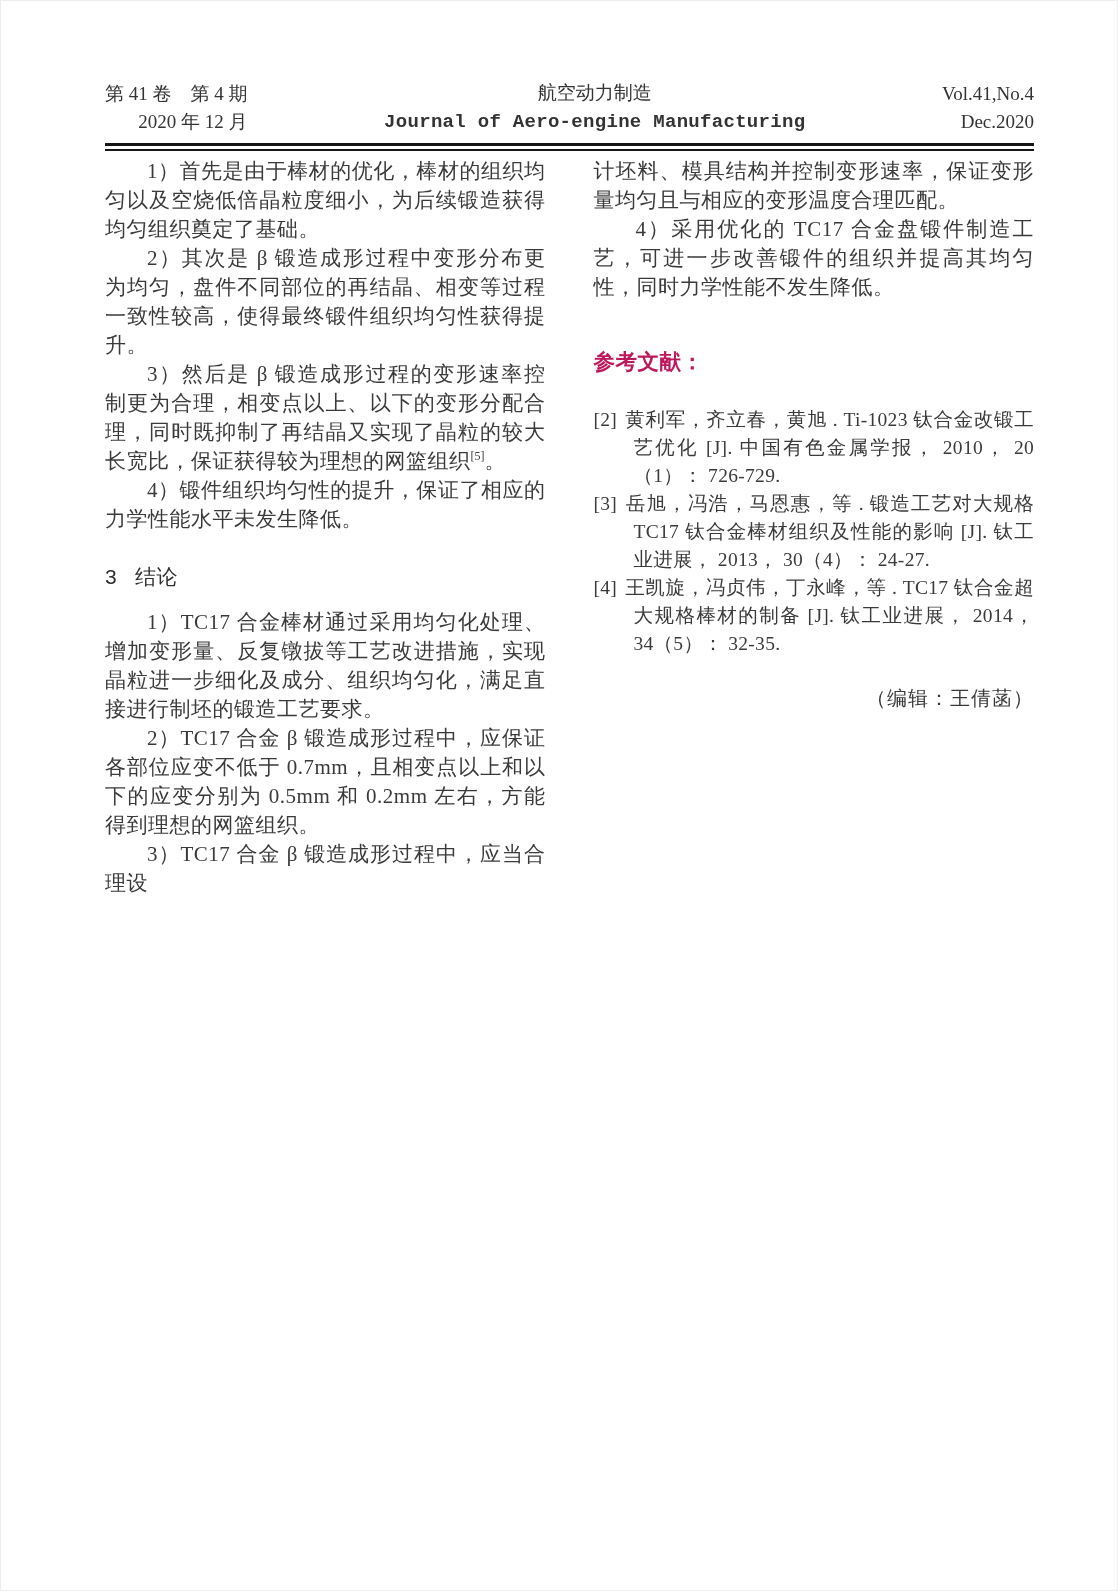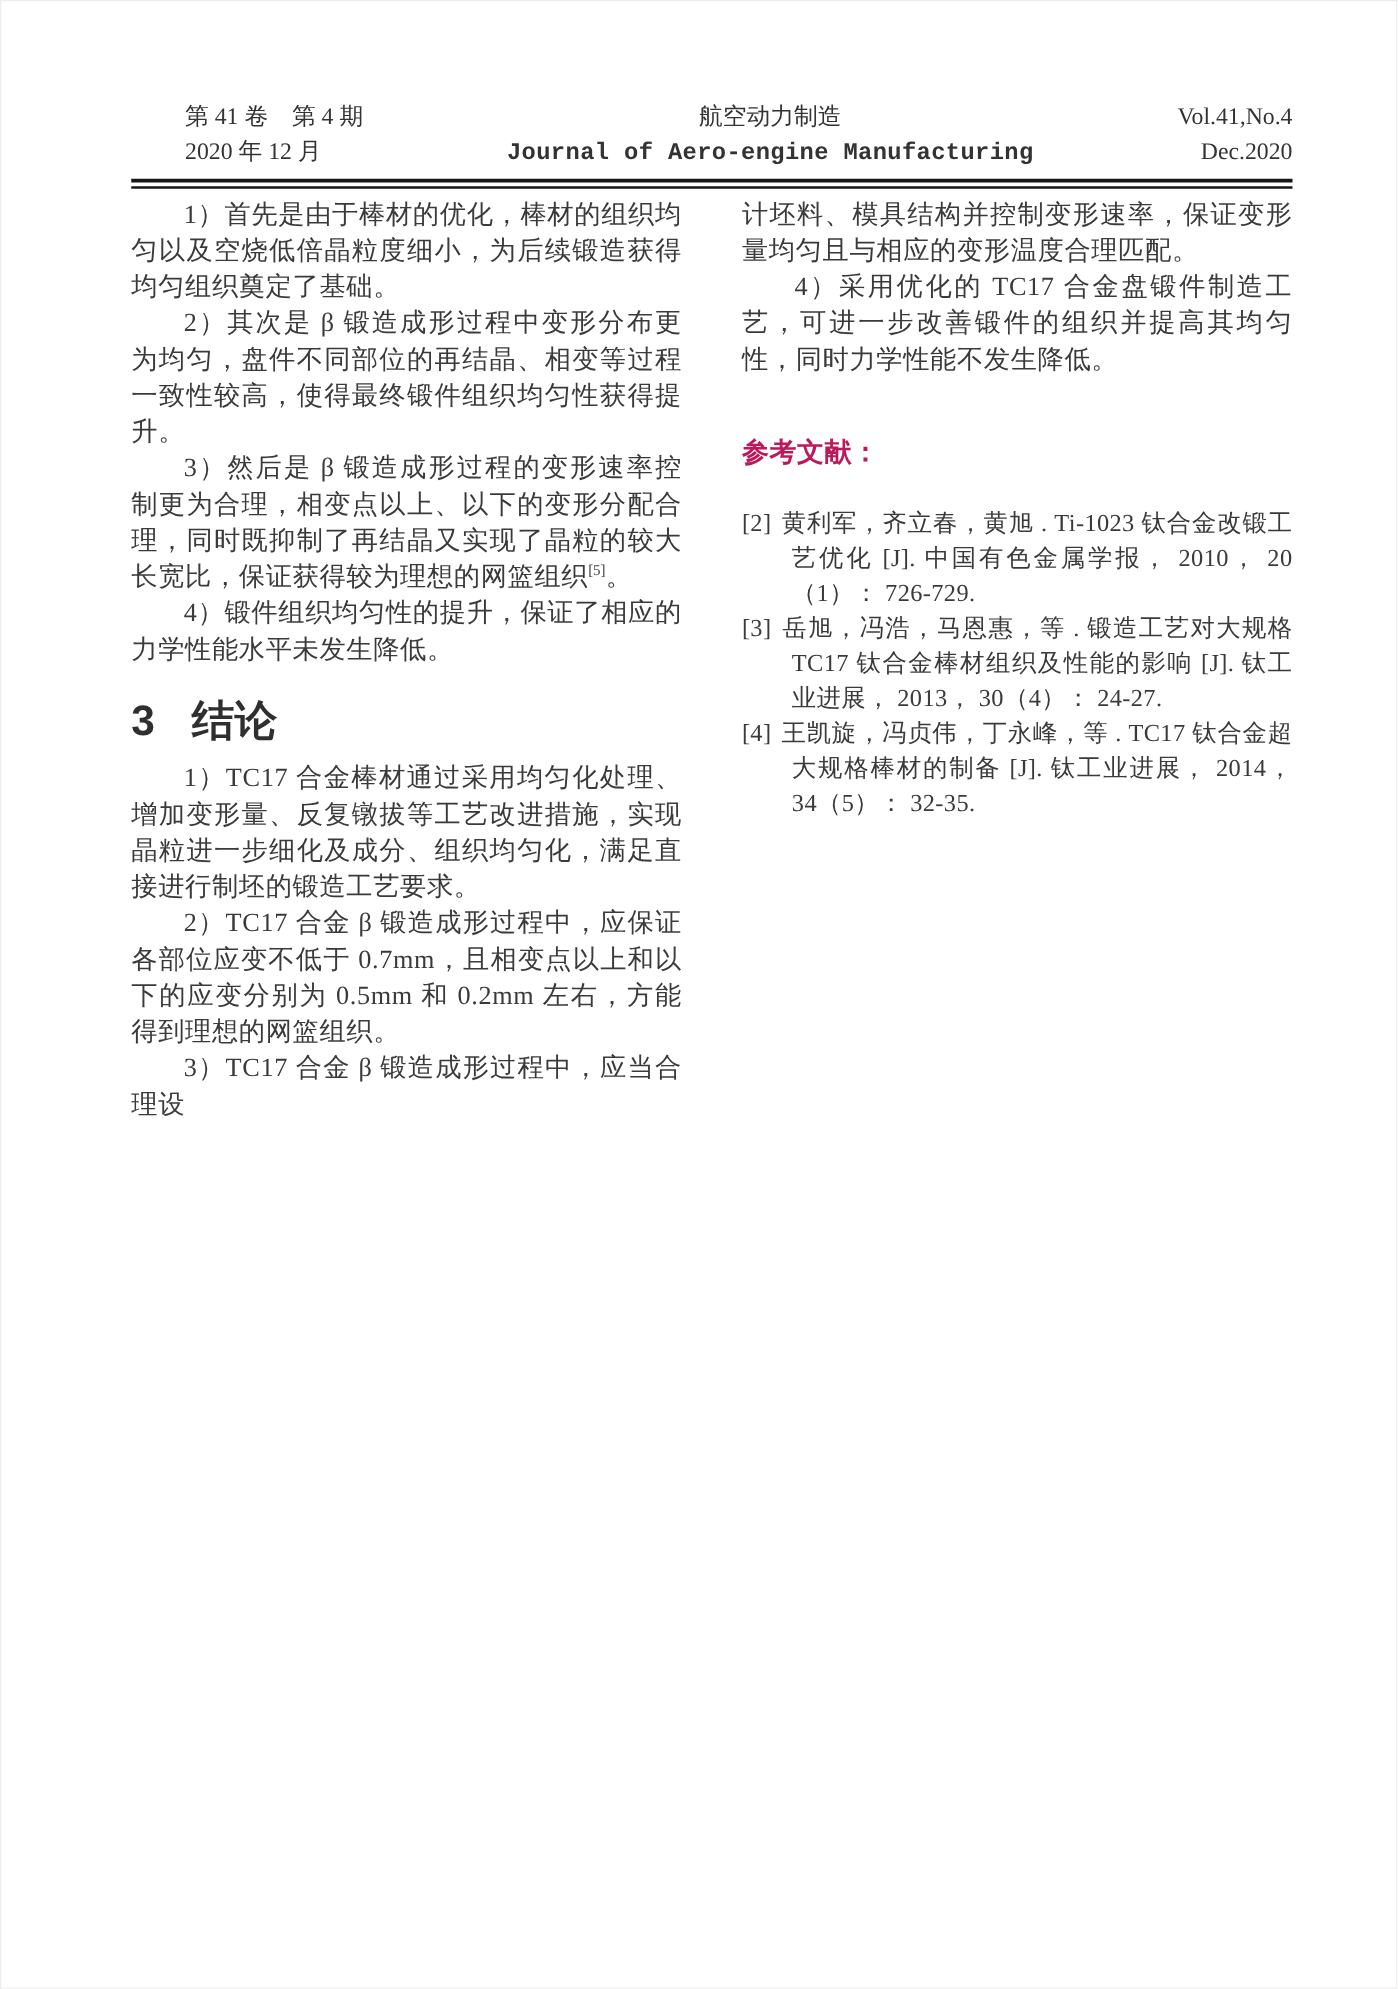--- a/index.html
+++ b/index.html
@@ -25,21 +25,21 @@
 
   
   .page-header {
     display: flex;
     justify-content: space-between;
     align-items: flex-start;
     font-size: 19px;
     line-height: 28px;
     color: #333333;
   }
-  .header-left { text-align: left; margin-left: 43px; }
+  .header-left { text-align: right; }
   .header-center { text-align: center; flex: 1; font-family: Liberation Mono, monospace; }
   .header-right { text-align: right; }
   .journal-title-en {
     font-weight: bold;
     letter-spacing: 0.3px;
   }
   .header-rule {
     margin-top: 7px;
     border-top: 3px solid #161616;
     height: 3px;
@@ -70,22 +70,22 @@
   sup.citation {
     font-size: 12px;
     line-height: 0;
     vertical-align: super;
     letter-spacing: 0;
   }
 
   
   .section-heading {
     font-family: "Liberation Sans", "DejaVu Sans", sans-serif;
-    font-weight: bold;
-    font-size: 34px;
+    font-weight: normal;
+    font-size: 21px;
     line-height: 32px;
     color: #2f2f2f;
     margin: 27px 0 15px 0;
     text-indent: 0;
   }
   .section-heading .section-number { margin-right: 0.85em; }
 
   
   .refs-heading {
     font-family: "Liberation Sans", "DejaVu Sans", sans-serif;
@@ -157,17 +157,18 @@
         <p>4）采用优化的 TC17 合金盘锻件制造工艺，可进一步改善锻件的组织并提高其均匀性，同时力学性能不发生降低。</p>
 
         <h3 class="refs-heading">参考文献：</h3>
 
         <div class="refs-list">
           <div class="ref"><span class="ref-label">[2]</span><span>黄利军，齐立春，黄旭 . Ti-1023 钛合金改锻工艺优化 [J]. 中国有色金属学报， 2010， 20（1）： 726-729.</span></div>
           <div class="ref"><span class="ref-label">[3]</span><span>岳旭，冯浩，马恩惠，等 . 锻造工艺对大规格 TC17 钛合金棒材组织及性能的影响 [J]. 钛工业进展， 2013， 30（4）： 24-27.</span></div>
           <div class="ref"><span class="ref-label">[4]</span><span>王凯旋，冯贞伟，丁永峰，等 . TC17 钛合金超大规格棒材的制备 [J]. 钛工业进展， 2014， 34（5）： 32-35.</span></div>
         </div>
 
+        <div class="editor-note">（编辑：王倩菡）</div>
       </section>
 
     </main>
   </div>
 </div>
 
 </body></html>

